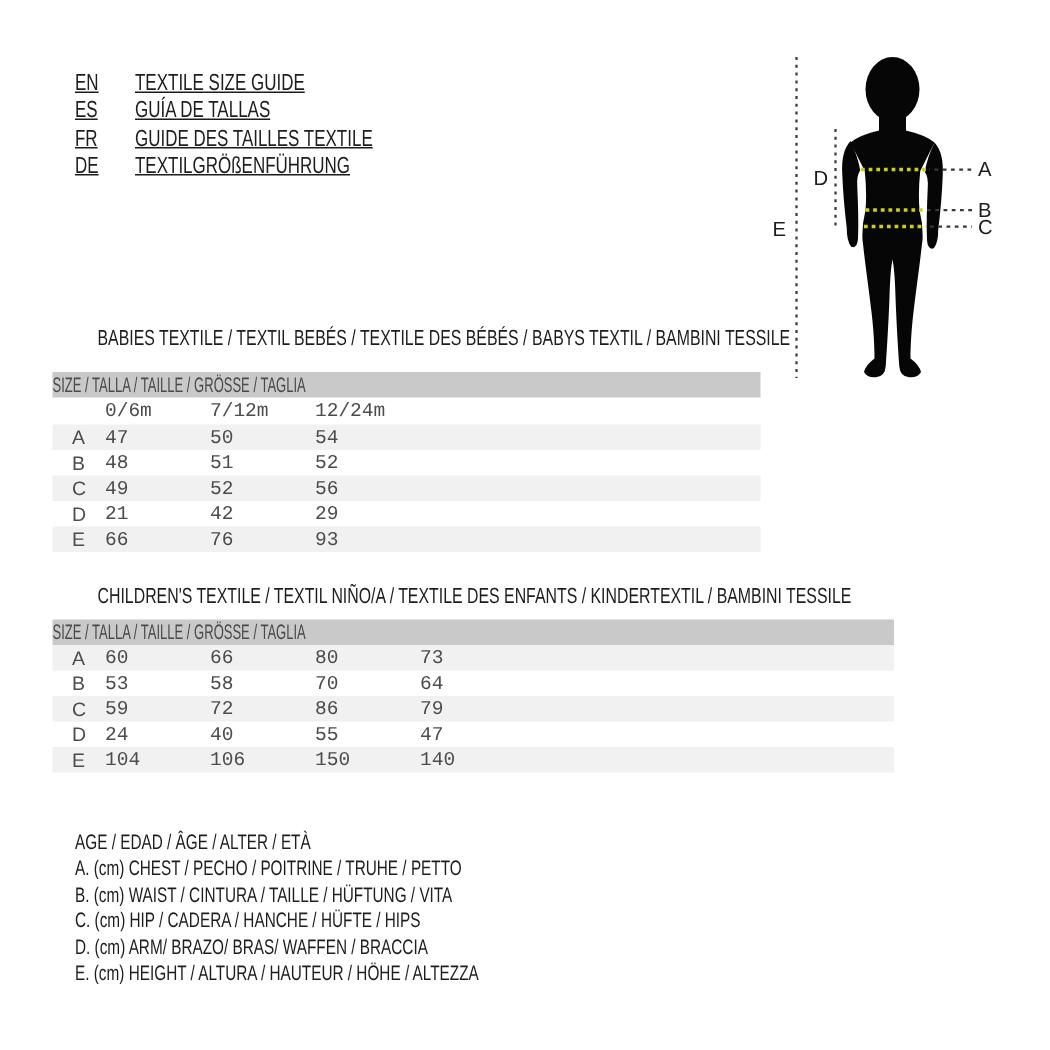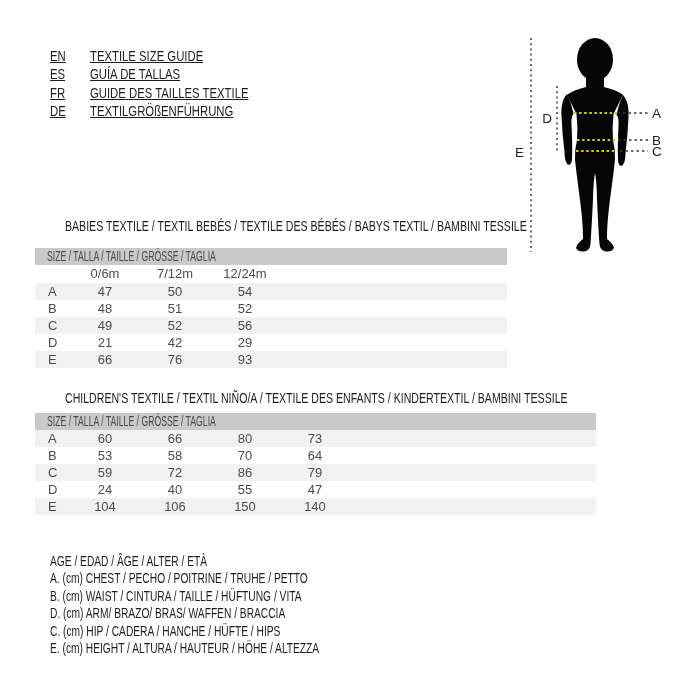--- a/index.html
+++ b/index.html
@@ -14,28 +14,28 @@
   .lang-row{display:grid;grid-template-columns:40px auto;height:18.3px;line-height:18.3px;font-size:15.5px;color:#1d1d1b;text-decoration:underline;}
 
   
   #figure{position:absolute;left:505px;top:25px;width:195px;height:235px;}
   #figure text{font-family:"Liberation Sans","DejaVu Sans",sans-serif;font-size:13.5px;fill:#1d1d1b;}
 
   
   .size-table{position:absolute;left:35px;color:#4c4c4c;}
   #babies-table{top:248px;width:472px;}
   #children-table{top:413px;width:561px;}
-  .t-header{background:#c9c9c9;height:17px;line-height:17px;padding-left:12px;font-size:14px;color:#4a4a4a;}
+  .t-header{background:#c9c9c9;height:17px;line-height:17px;padding-left:0;font-size:14px;color:#4a4a4a;}
   .t-header .cond{transform:scaleX(0.62);}
   .t-row{display:grid;height:17px;line-height:17px;font-size:13px;}
   .t-row.cols4{grid-template-columns:35px 70px 70px 70px;}
   .t-row.cols5{grid-template-columns:35px 70px 70px 70px 70px;}
   .t-row.size-row{height:18px;line-height:18px;}
   .t-row .t-label{padding-left:13px;text-align:left;}
-  .t-row .t-val{text-align:center;}
+  .t-row .t-val{font-family:Liberation Mono, monospace;}
   .t-body .t-row:nth-child(odd){background:#f1f1f1;}
 
   .table-title{position:absolute;left:51px;font-size:14.5px;color:#1d1d1b;height:15px;line-height:15px;margin-left:14px;}
   #babies-title{top:219px;}
   #children-title{top:391px;}
 
   
   #legend{position:absolute;left:50px;top:553px;}
   .legend-line{height:17.4px;line-height:17.4px;font-size:14px;color:#1d1d1b;}
 </style>
@@ -221,18 +221,18 @@
         <span class="t-val">150</span>
         <span class="t-val">140</span>
       </div>
     </div>
   </div>
 
   <div id="legend">
     <div class="legend-line"><span class="cond">AGE / EDAD / ÂGE / ALTER / ETÀ</span></div>
     <div class="legend-line"><span class="cond">A. (cm) CHEST / PECHO / POITRINE / TRUHE / PETTO</span></div>
     <div class="legend-line"><span class="cond">B. (cm) WAIST / CINTURA / TAILLE / HÜFTUNG / VITA</span></div>
+    <div class="legend-line"><span class="cond">C. (cm) HIP / CADERA / HANCHE / HÜFTE / HIPS</span></div>
     <div class="legend-line"><span class="cond">D. (cm) ARM/ BRAZO/ BRAS/ WAFFEN / BRACCIA</span></div>
-    <div class="legend-line"><span class="cond">C. (cm) HIP / CADERA / HANCHE / HÜFTE / HIPS</span></div>
     <div class="legend-line"><span class="cond">E. (cm) HEIGHT / ALTURA / HAUTEUR / HÖHE / ALTEZZA</span></div>
   </div>
 
 </div>
 
 </body></html>

